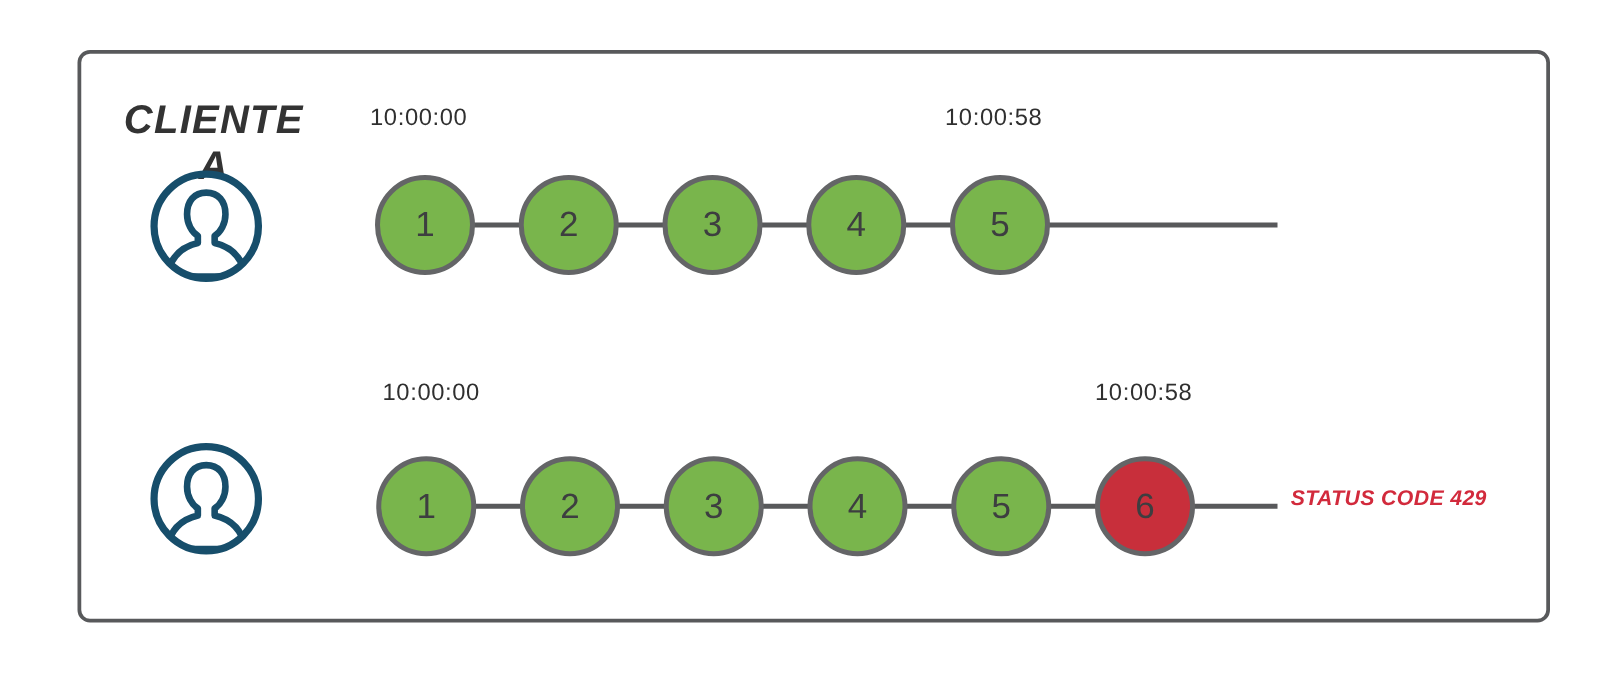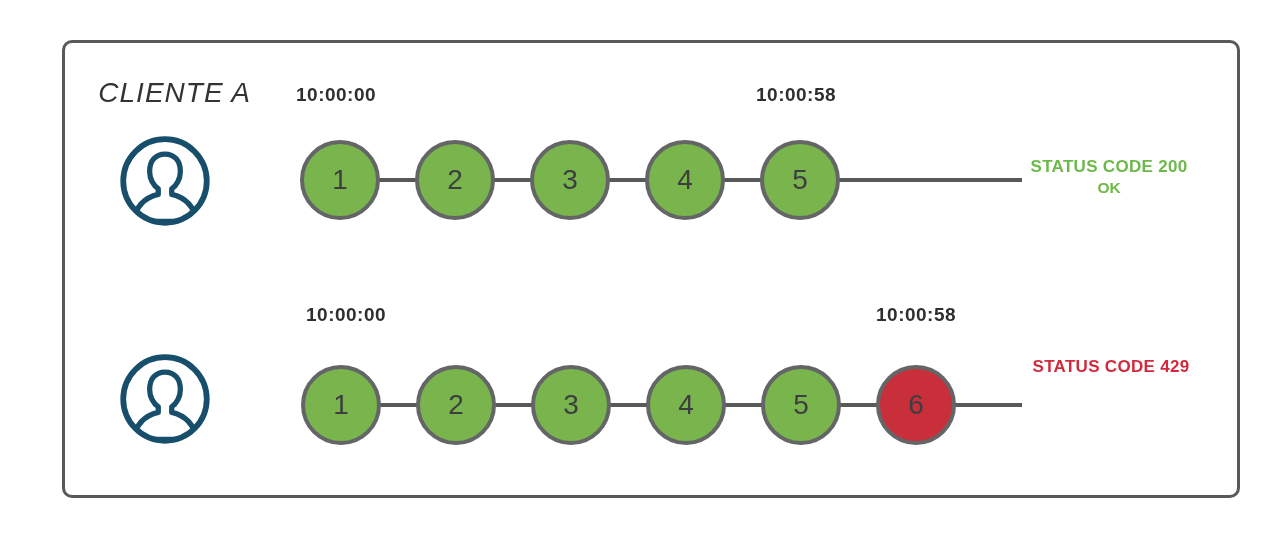--- a/index.html
+++ b/index.html
@@ -15,30 +15,30 @@
   html,body{margin:0;padding:0;background:#ffffff;}
   .stage{
     position:relative;width:1280px;height:540px;background:#ffffff;overflow:hidden;
     font-family:"Liberation Sans", sans-serif;
   }
   .panel{
     position:absolute;left:62px;top:40px;width:1172px;height:452px;
     border:3px solid var(--line);border-radius:10px;background:#ffffff;
   }
   .client-label{
-    position:absolute;width:160px;text-align:right;
-    font-size:28px;font-weight:normal;font-style:italic;letter-spacing:1px;color:var(--dark);
+    position:absolute;width:160px;text-align:center;
+    font-size:32px;font-weight:bold;font-style:italic;letter-spacing:1px;color:var(--dark);
   }
   .client-label.rowA{left:91px;top:77px;}
   .client-label.rowB{left:86px;top:297px;}
   .user-icon{position:absolute;width:96px;height:96px;color:var(--navy);}
   .user-icon.rowA{left:117px;top:133px;}
   .user-icon.rowB{left:117px;top:351px;}
   .timestamp{
-    position:absolute;font-size:19px;font-weight:bold;color:#2f2f2f;letter-spacing:0.5px;text-align:center;
+    position:absolute;font-size:19px;font-weight:normal;color:#2f2f2f;letter-spacing:0.5px;text-align:center;
   }
   .ts-a-start{left:296px;top:84px;}
   .ts-a-end{left:756px;top:84px;}
   .ts-b-start{left:306px;top:304px;}
   .ts-b-end{left:876px;top:304px;}
   .rail{position:absolute;height:4px;background:var(--line);z-index:0;}
   .rail.rowA{left:330px;top:178px;width:692px;}
   .rail.rowB{left:331px;top:403px;width:691px;}
   .track{position:absolute;display:flex;gap:35px;z-index:1;}
   .track.rowA{left:300px;top:140px;}
@@ -47,21 +47,21 @@
     width:80px;height:80px;box-sizing:border-box;border-radius:50%;
     border:4px solid var(--ring);display:flex;align-items:center;justify-content:center;
     font-size:28px;color:#3d3e40;position:relative;z-index:1;
   }
   .circle.ok{background:var(--ok);}
   .circle.error{background:var(--err);}
   .status{
     position:absolute;text-align:center;font-weight:bold;line-height:21px;
   }
   .status.rowA{left:1026px;top:156px;width:166px;}
-  .status.rowB{left:1026px;top:356px;width:170px;}
+  .status.rowB{left:1026px;top:388px;width:170px;font-style:italic;}
   .status .l1{font-size:17px;letter-spacing:0.3px;}
   .status .l2{font-size:15.5px;}
   .status.ok{color:var(--okText);}
   .status.error{color:var(--errText);}
 </style>
 </head>
 <body>
 
 <div class="stage">
   <div class="panel"></div>
@@ -87,24 +87,20 @@
 
   <div class="rail rowA"></div>
   <div class="track rowA">
       <div class="circle ok">1</div>
       <div class="circle ok">2</div>
       <div class="circle ok">3</div>
       <div class="circle ok">4</div>
       <div class="circle ok">5</div>
     </div>
 
-  <div class="status rowA ok">
-    <div class="l1">STATUS CODE 200</div>
-    <div class="l2">OK</div>
-  </div>
 
 
   <div class="user-icon rowB">
     <svg viewBox="0 0 100 100" width="96" height="96" aria-hidden="true">
       <defs>
           <clipPath id="clipB">
             <circle cx="50" cy="50" r="42"></circle>
           </clipPath>
         </defs>
       <g clip-path="url(#clipB)" fill="#ffffff" stroke="currentColor" stroke-width="5.5" stroke-linejoin="round">

